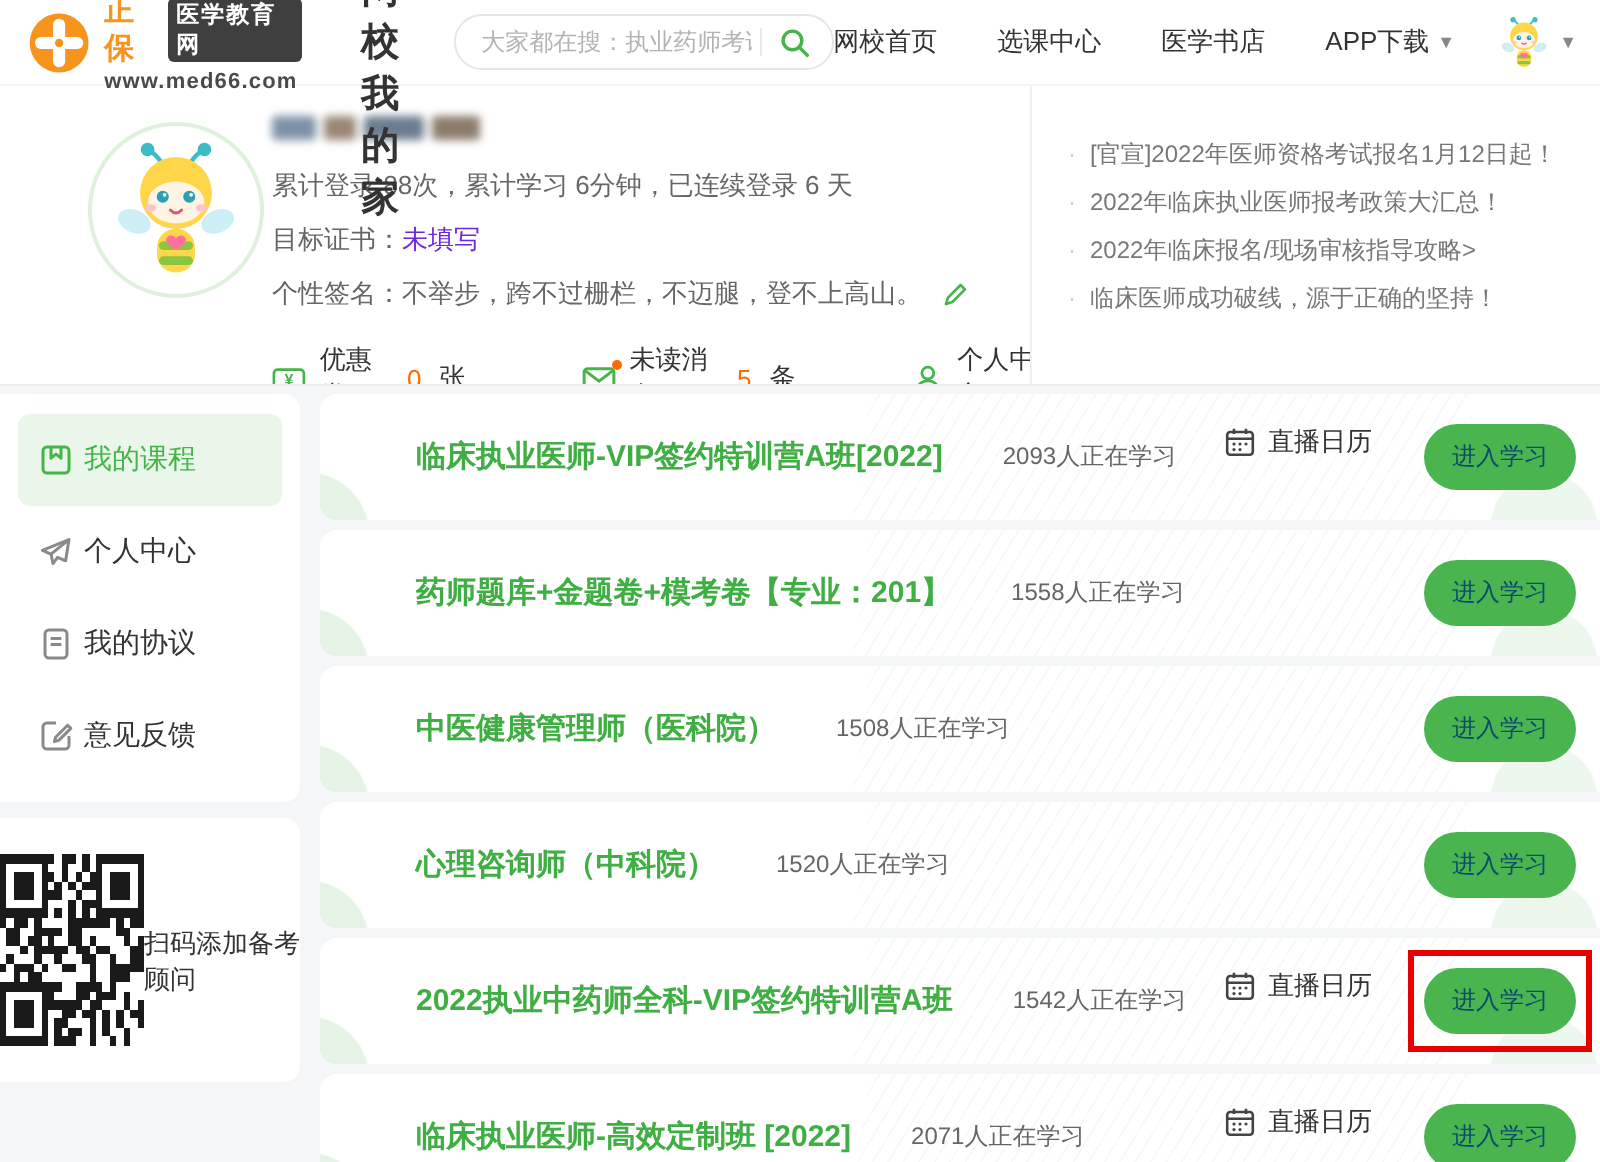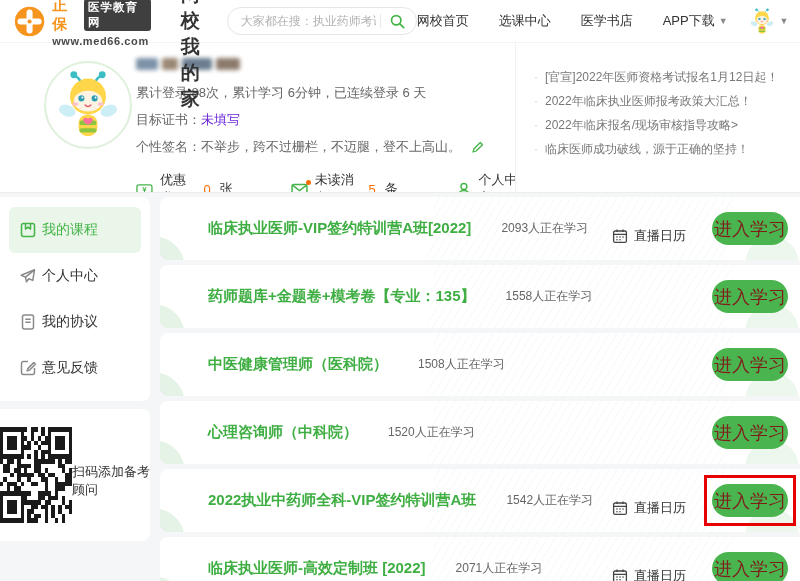--- a/index.html
+++ b/index.html
@@ -84,25 +84,25 @@
     display:flex; align-items:center; padding:0 12px 0 48px; overflow:hidden;
     background:
       radial-gradient(circle at 612px 66px, rgba(120,195,130,.14) 0 26px, rgba(120,195,130,0) 27px),
       radial-gradient(circle at -6px 70px, rgba(120,195,130,.20) 0 30px, rgba(120,195,130,0) 31px),
       #fff; }
   .course-row::after { content:''; position:absolute; right:70px; top:-24px; width:300px; height:120px;
     background:repeating-linear-gradient(115deg, rgba(140,200,150,.08) 0 1px, transparent 1px 7px);
     transform:skewX(-8deg); pointer-events:none; }
   .course-title { font-size:15px; font-weight:bold; color:#3fae43; white-space:nowrap; cursor:pointer; z-index:1; }
   .course-count { font-size:12px; color:#666; margin-left:30px; white-space:nowrap; z-index:1; }
-  .row-right { margin-left:auto; display:flex; align-items:flex-end; z-index:1; }
+  .row-right { margin-left:auto; display:flex; align-items:flex-start; z-index:1; }
   .calendar { display:flex; align-items:center; gap:6px; font-size:13px; color:#333;
     margin-right:26px; cursor:pointer; }
   .enter-btn { width:76px; height:33px; border:none; border-radius:17px; background:#4ab54e;
-    color:#7f1d1d; font-size:18px; cursor:pointer; font-family:inherit; }
+    color:#0c4a6e; font-size:12px; cursor:pointer; font-family:inherit; }
   .highlight-frame { position:absolute; right:4px; top:6px; width:92px; height:51px;
     border:3px solid #e60000; pointer-events:none; z-index:2; }
 </style>
 </head>
 <body>
 
 <div class="header">
   <div class="logo">
     <svg width="33" height="33" viewBox="0 0 36 36">
       <circle cx="18" cy="18" r="17" fill="#f7941d"></circle>
@@ -784,21 +784,21 @@
                 <circle cx="8" cy="11.8" r=".8"></circle>
             </g>
           </svg>
           <span>直播日历</span>
         </span>
         <button class="enter-btn">进入学习</button>
       </span>
     </div>
 
     <div class="course-row">
-      <span class="course-title">药师题库+金题卷+模考卷【专业：135】</span>
+      <span class="course-title">药师题库+金题卷+模考卷【专业：201】</span>
       <span class="course-count">1558人正在学习</span>
       <span class="row-right">
         <button class="enter-btn">进入学习</button>
       </span>
     </div>
 
     <div class="course-row">
       <span class="course-title">中医健康管理师（医科院）</span>
       <span class="course-count">1508人正在学习</span>
       <span class="row-right">

